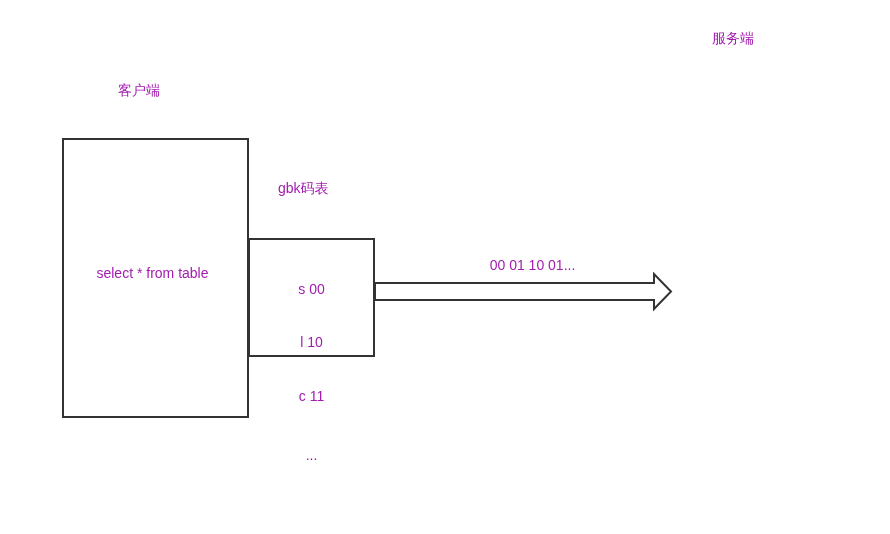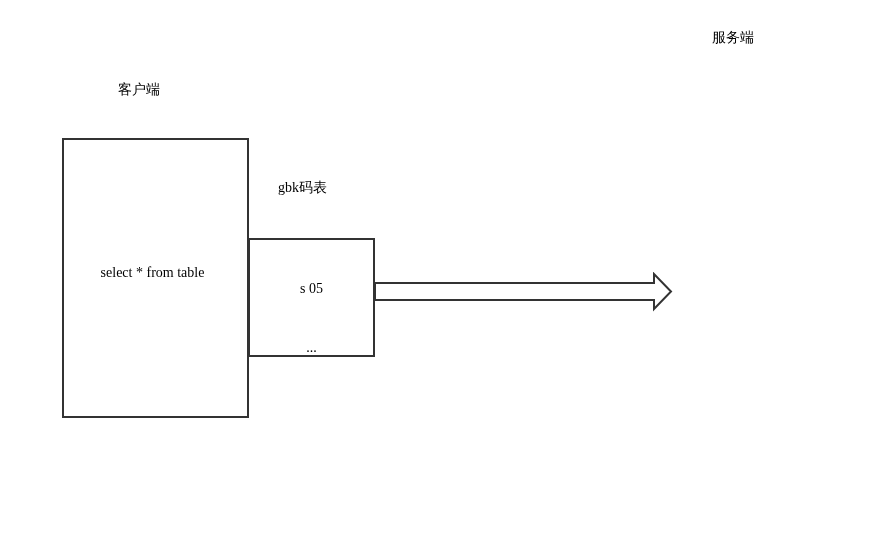--- a/index.html
+++ b/index.html
@@ -10,25 +10,24 @@
   #canvas {
     position: relative;
     width: 890px;
     height: 534px;
     background: #ffffff;
     overflow: hidden;
     font-family: "Liberation Sans", "DejaVu Sans", sans-serif;
   }
   .label {
     position: absolute;
-    color: #000000;
+    color: #a21caf;
     font-size: 14px;
     line-height: 1.2;
     white-space: pre;
-    font-family: Liberation Serif, serif;
   }
   .label-center {
     text-align: center;
   }
   .box {
     position: absolute;
     border: 2px solid #333333;
     background: transparent;
     box-sizing: border-box;
   }
@@ -98,22 +97,25 @@
 
   <div class="box" id="client-box"></div>
 
   <div class="label label-center" id="client-body-text">select * from table</div>
 
   <div class="label" id="gbk-title">gbk码表</div>
 
   <div class="box" id="gbk-box"></div>
 
   <div class="label" id="gbk-rows">
-    <span class="gbk-row">s 05</span>
+    <span class="gbk-row">s 00</span>
+    <span class="gbk-row">l 10</span>
+    <span class="gbk-row">c 11</span>
     <span class="gbk-row ellipsis">...</span>
   </div>
 
+  <div class="label label-center" id="arrow-label">00 01 10 01...</div>
 
   <svg id="arrow-svg" width="306" height="40" viewBox="0 0 306 40">
     <path d="M 5 11 L 284 11 L 284 2 L 301 19.5 L 284 37 L 284 28 L 5 28 Z" fill="none" stroke="#333333" stroke-width="2" stroke-linejoin="miter"></path>
   </svg>
 
 </div>
 
 </body></html>

